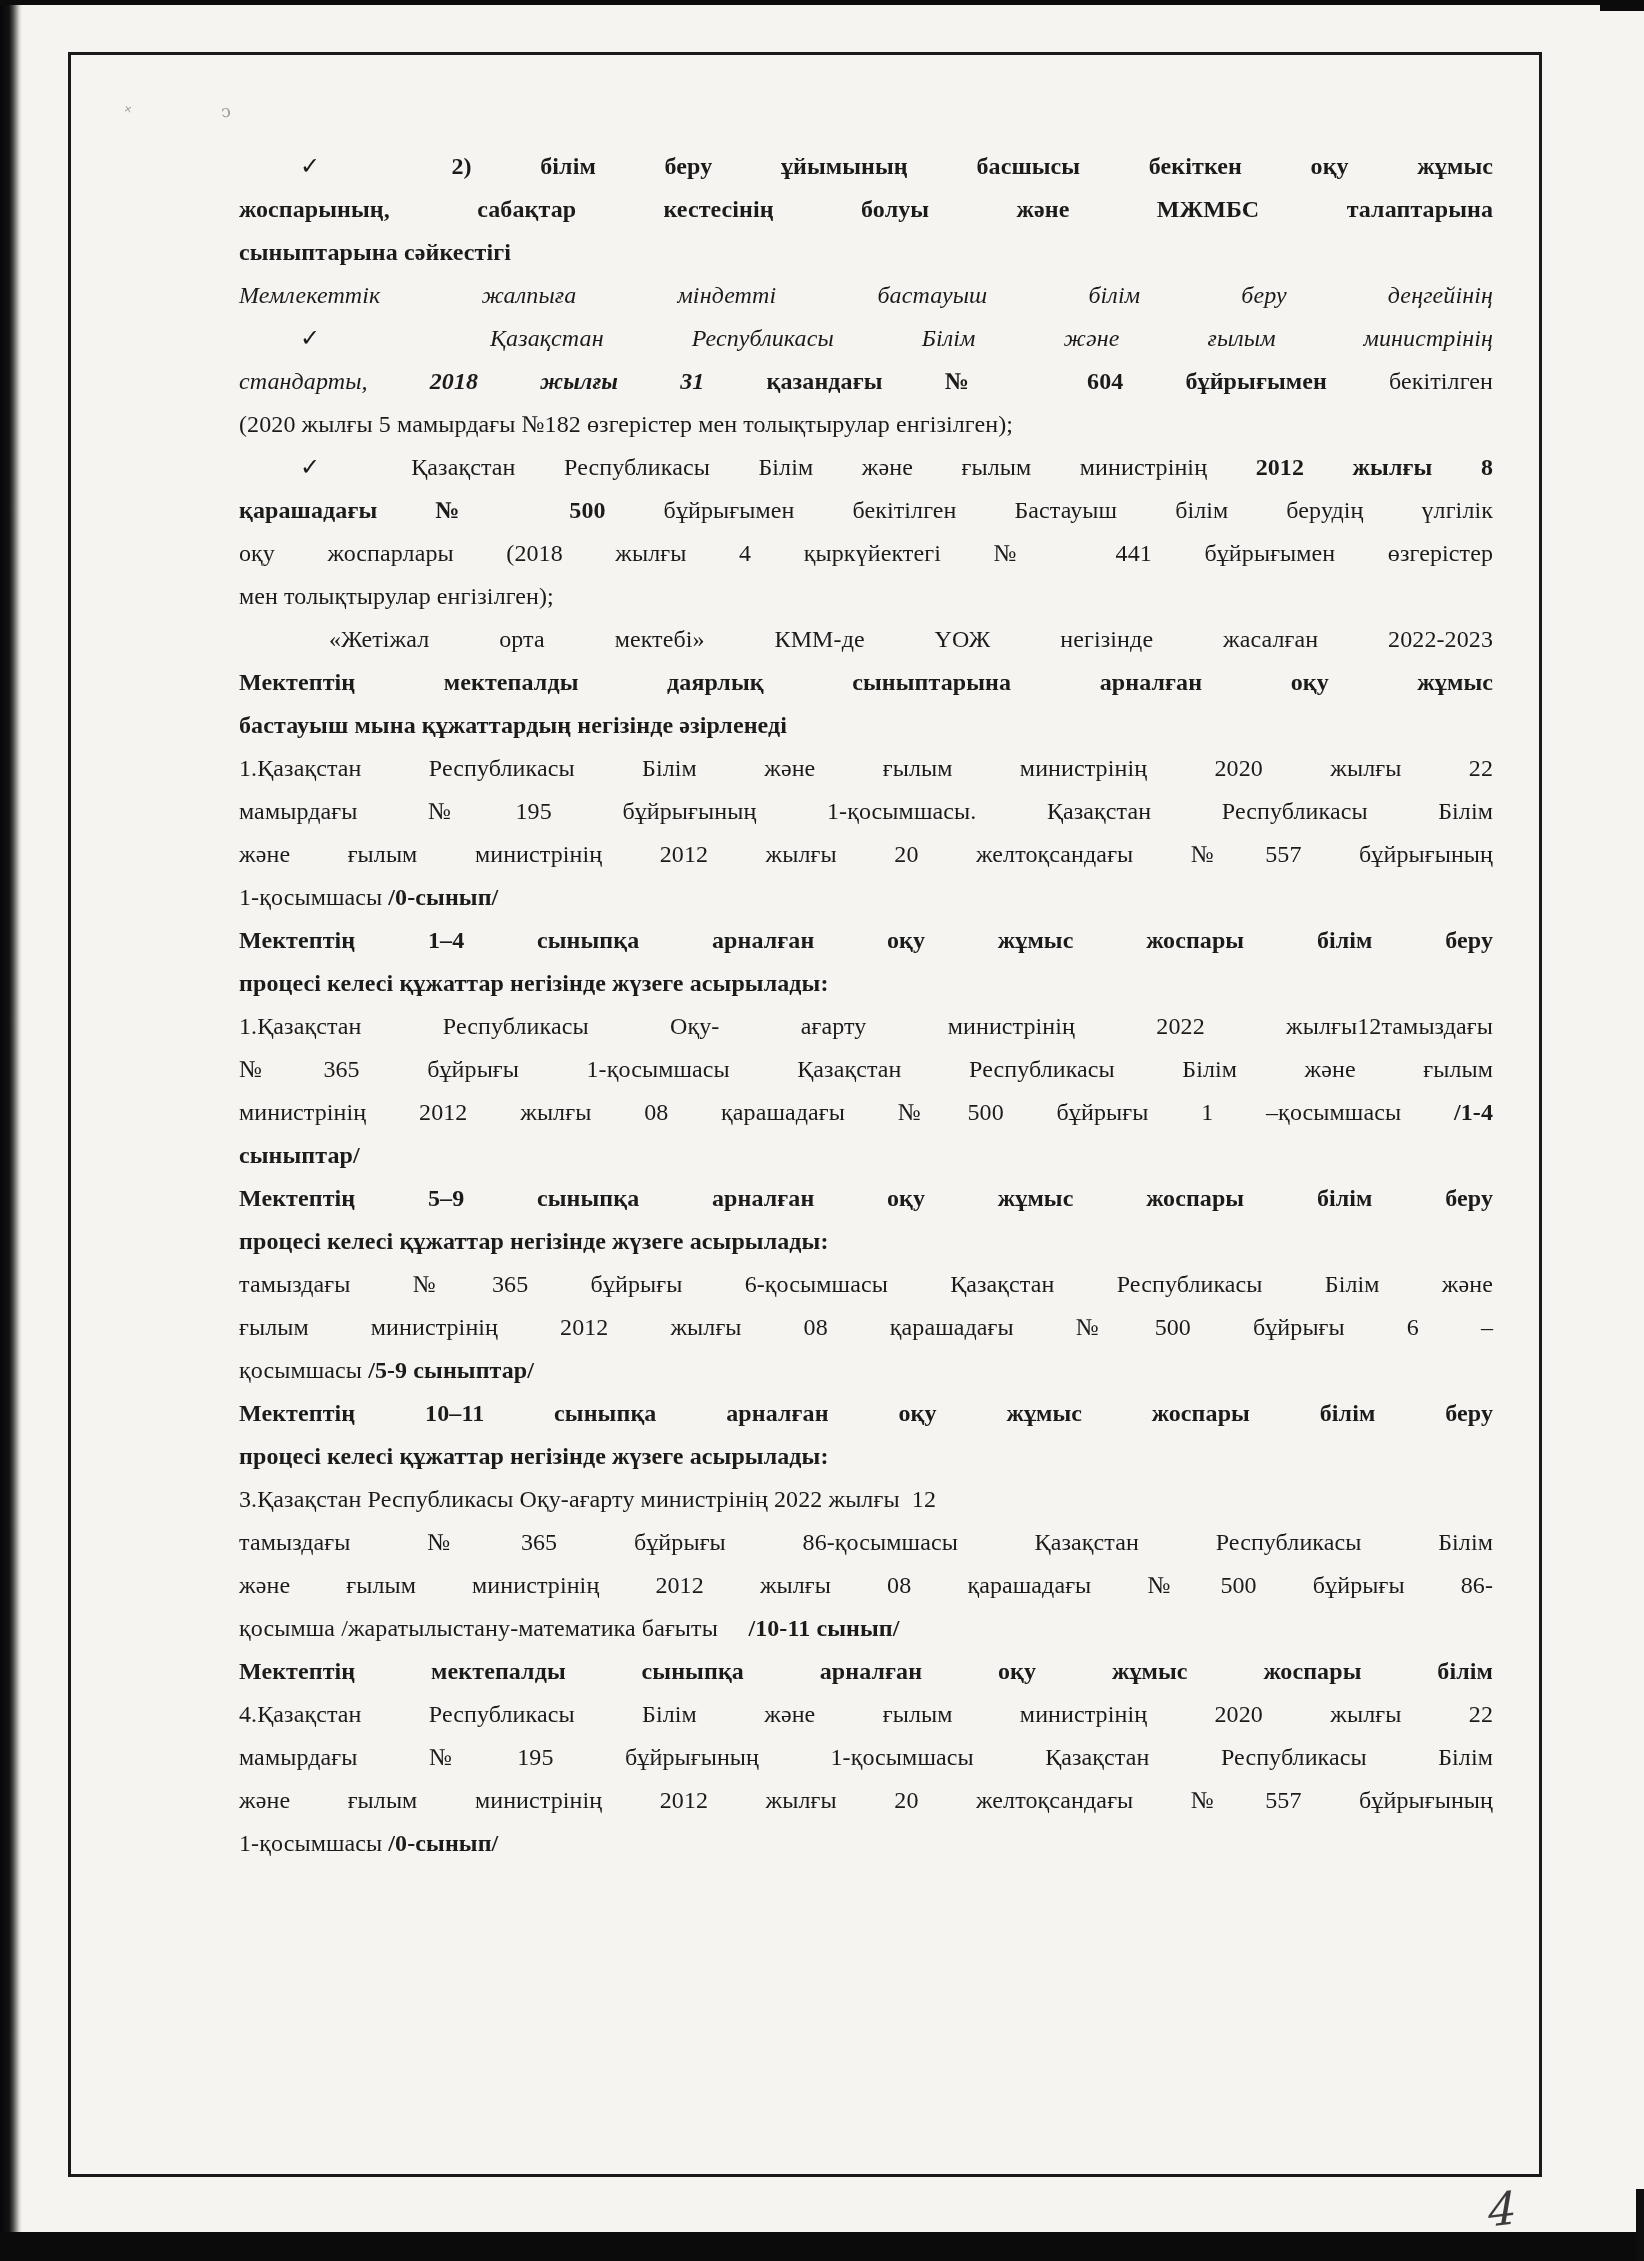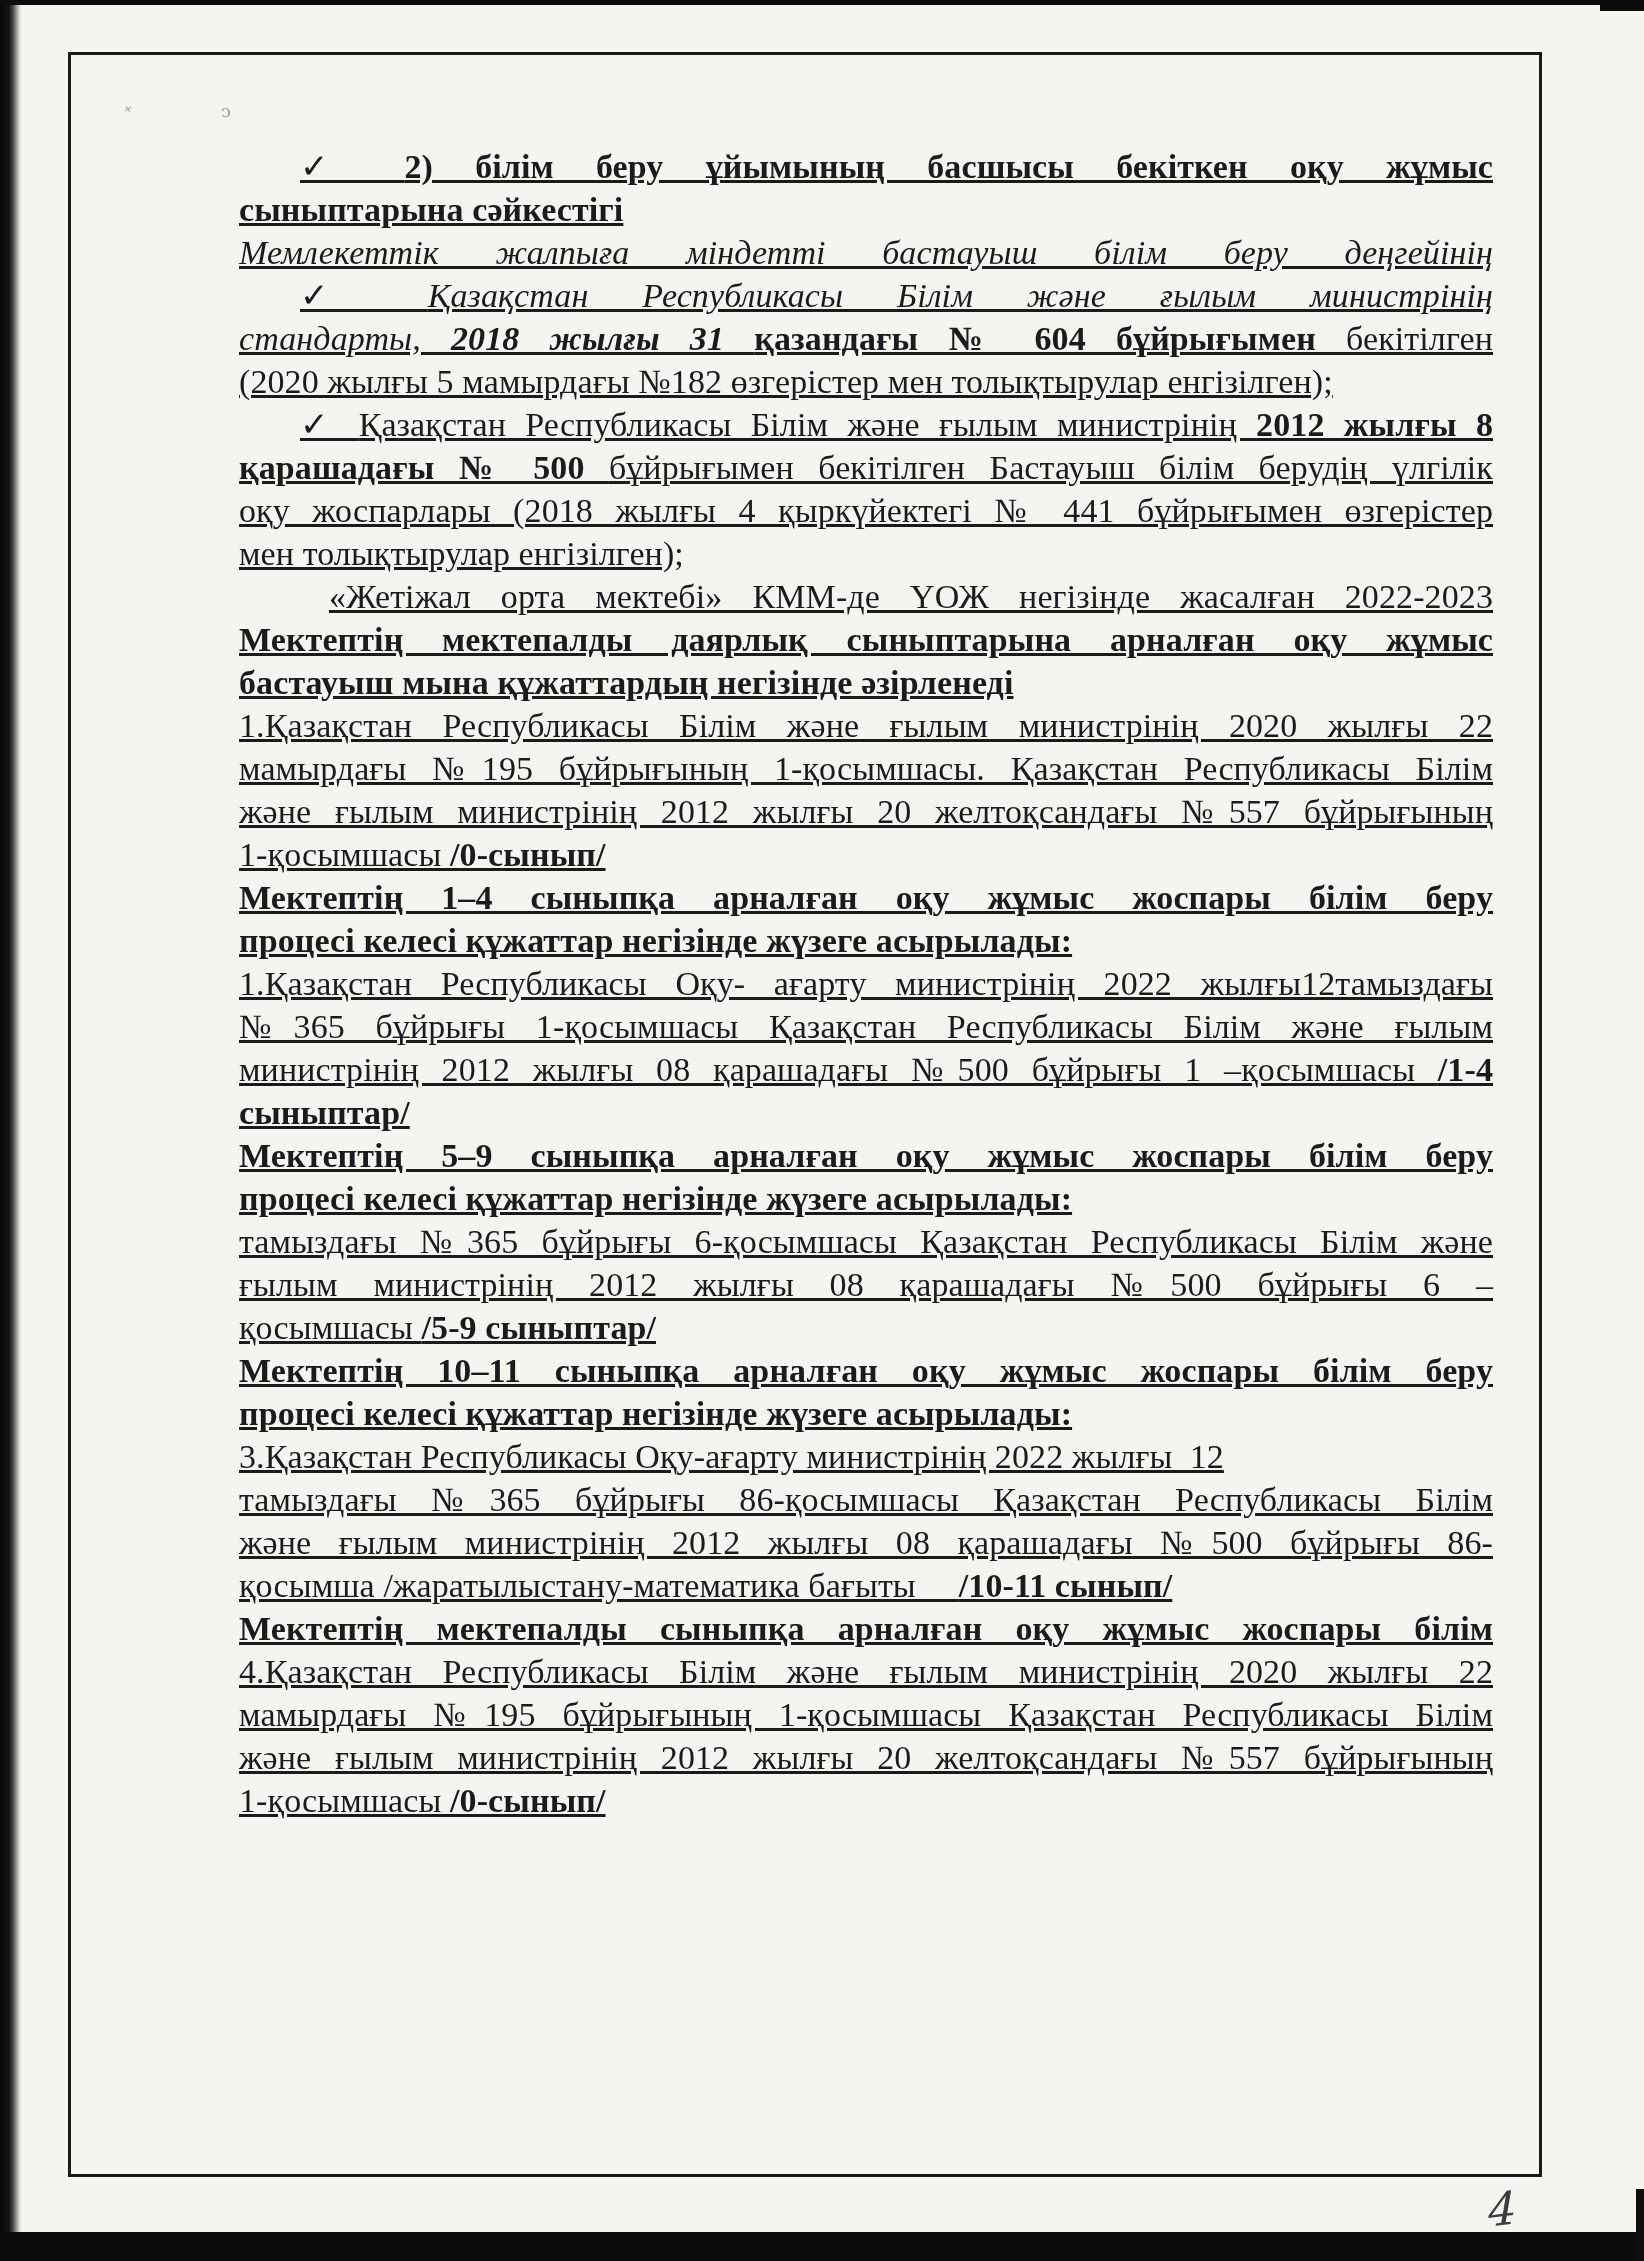--- a/index.html
+++ b/index.html
@@ -27,23 +27,22 @@
     position:absolute;left:68px;top:52px;width:1474px;height:2125px;
     border:3.2px solid #1a1a1a;background:transparent;box-sizing:border-box;
   }
   
   .speck{position:absolute;color:#9a9a96;font-size:17px;font-family:"DejaVu Serif",serif;}
   .speck-1{left:124px;top:102px;transform:rotate(12deg);}
   .speck-2{left:221px;top:101px;transform:rotate(-6deg);}
   
   .doc-body{
     position:absolute;left:239px;top:145px;width:1254px;
-    font-size:34px;line-height:43px;color:#1b1b1b;
+    font-size:24px;line-height:43px;color:#1b1b1b;
     letter-spacing:0.1px;
-    text-decoration:underline;
   }
   .line{text-align:justify;text-justify:inter-word;white-space:normal;}
   .line.just{text-align-last:justify;}
   .line span.b{font-weight:bold;}
   .line span.i{font-style:italic;}
   
   .page-num{
     position:absolute;left:1488px;top:2183px;
     font-family:"DejaVu Serif",serif;font-style:italic;
     font-size:45px;color:#3c3c3c;transform:rotate(-7deg) skewX(-6deg);
@@ -54,20 +53,21 @@
 
 <div class="scan">
 
   <div class="frame"></div>
 
   <span class="speck speck-1">˟</span>
   <span class="speck speck-2">ͻ</span>
 
   <div class="doc-body">
       <div class="line just" style="text-indent: 61px;"><span>✓ </span><span class="b">2) білім беру ұйымының басшысы бекіткен оқу жұмыс</span></div>
+      <div class="line just"><span class="b">жоспарының, сабақтар кестесінің болуы және МЖМБС талаптарына</span></div>
       <div class="line"><span class="b">сыныптарына сәйкестігі</span></div>
       <div class="line just"><span class="i">Мемлекеттік жалпыға міндетті бастауыш білім беру деңгейінің</span></div>
       <div class="line just" style="text-indent: 61px;"><span>✓ </span><span class="i">Қазақстан Республикасы Білім және ғылым министрінің</span></div>
       <div class="line just"><span class="i">стандарты, </span><span class="b i">2018 жылғы 31 </span><span class="b">қазандағы № 604 бұйрығымен </span><span>бекітілген</span></div>
       <div class="line"><span>(2020 жылғы 5 мамырдағы №182 өзгерістер мен толықтырулар енгізілген);</span></div>
       <div class="line just" style="text-indent: 61px;"><span>✓ </span><span>Қазақстан Республикасы Білім және ғылым министрінің </span><span class="b">2012 жылғы 8</span></div>
       <div class="line just"><span class="b">қарашадағы № 500 </span><span>бұйрығымен бекітілген Бастауыш білім берудің үлгілік</span></div>
       <div class="line just"><span>оқу жоспарлары (2018 жылғы 4 қыркүйектегі № 441 бұйрығымен өзгерістер</span></div>
       <div class="line"><span>мен толықтырулар енгізілген);</span></div>
       <div class="line just" style="text-indent: 90px;"><span>«Жетіжал орта мектебі» КММ-де ҮОЖ негізінде жасалған 2022-2023</span></div>

